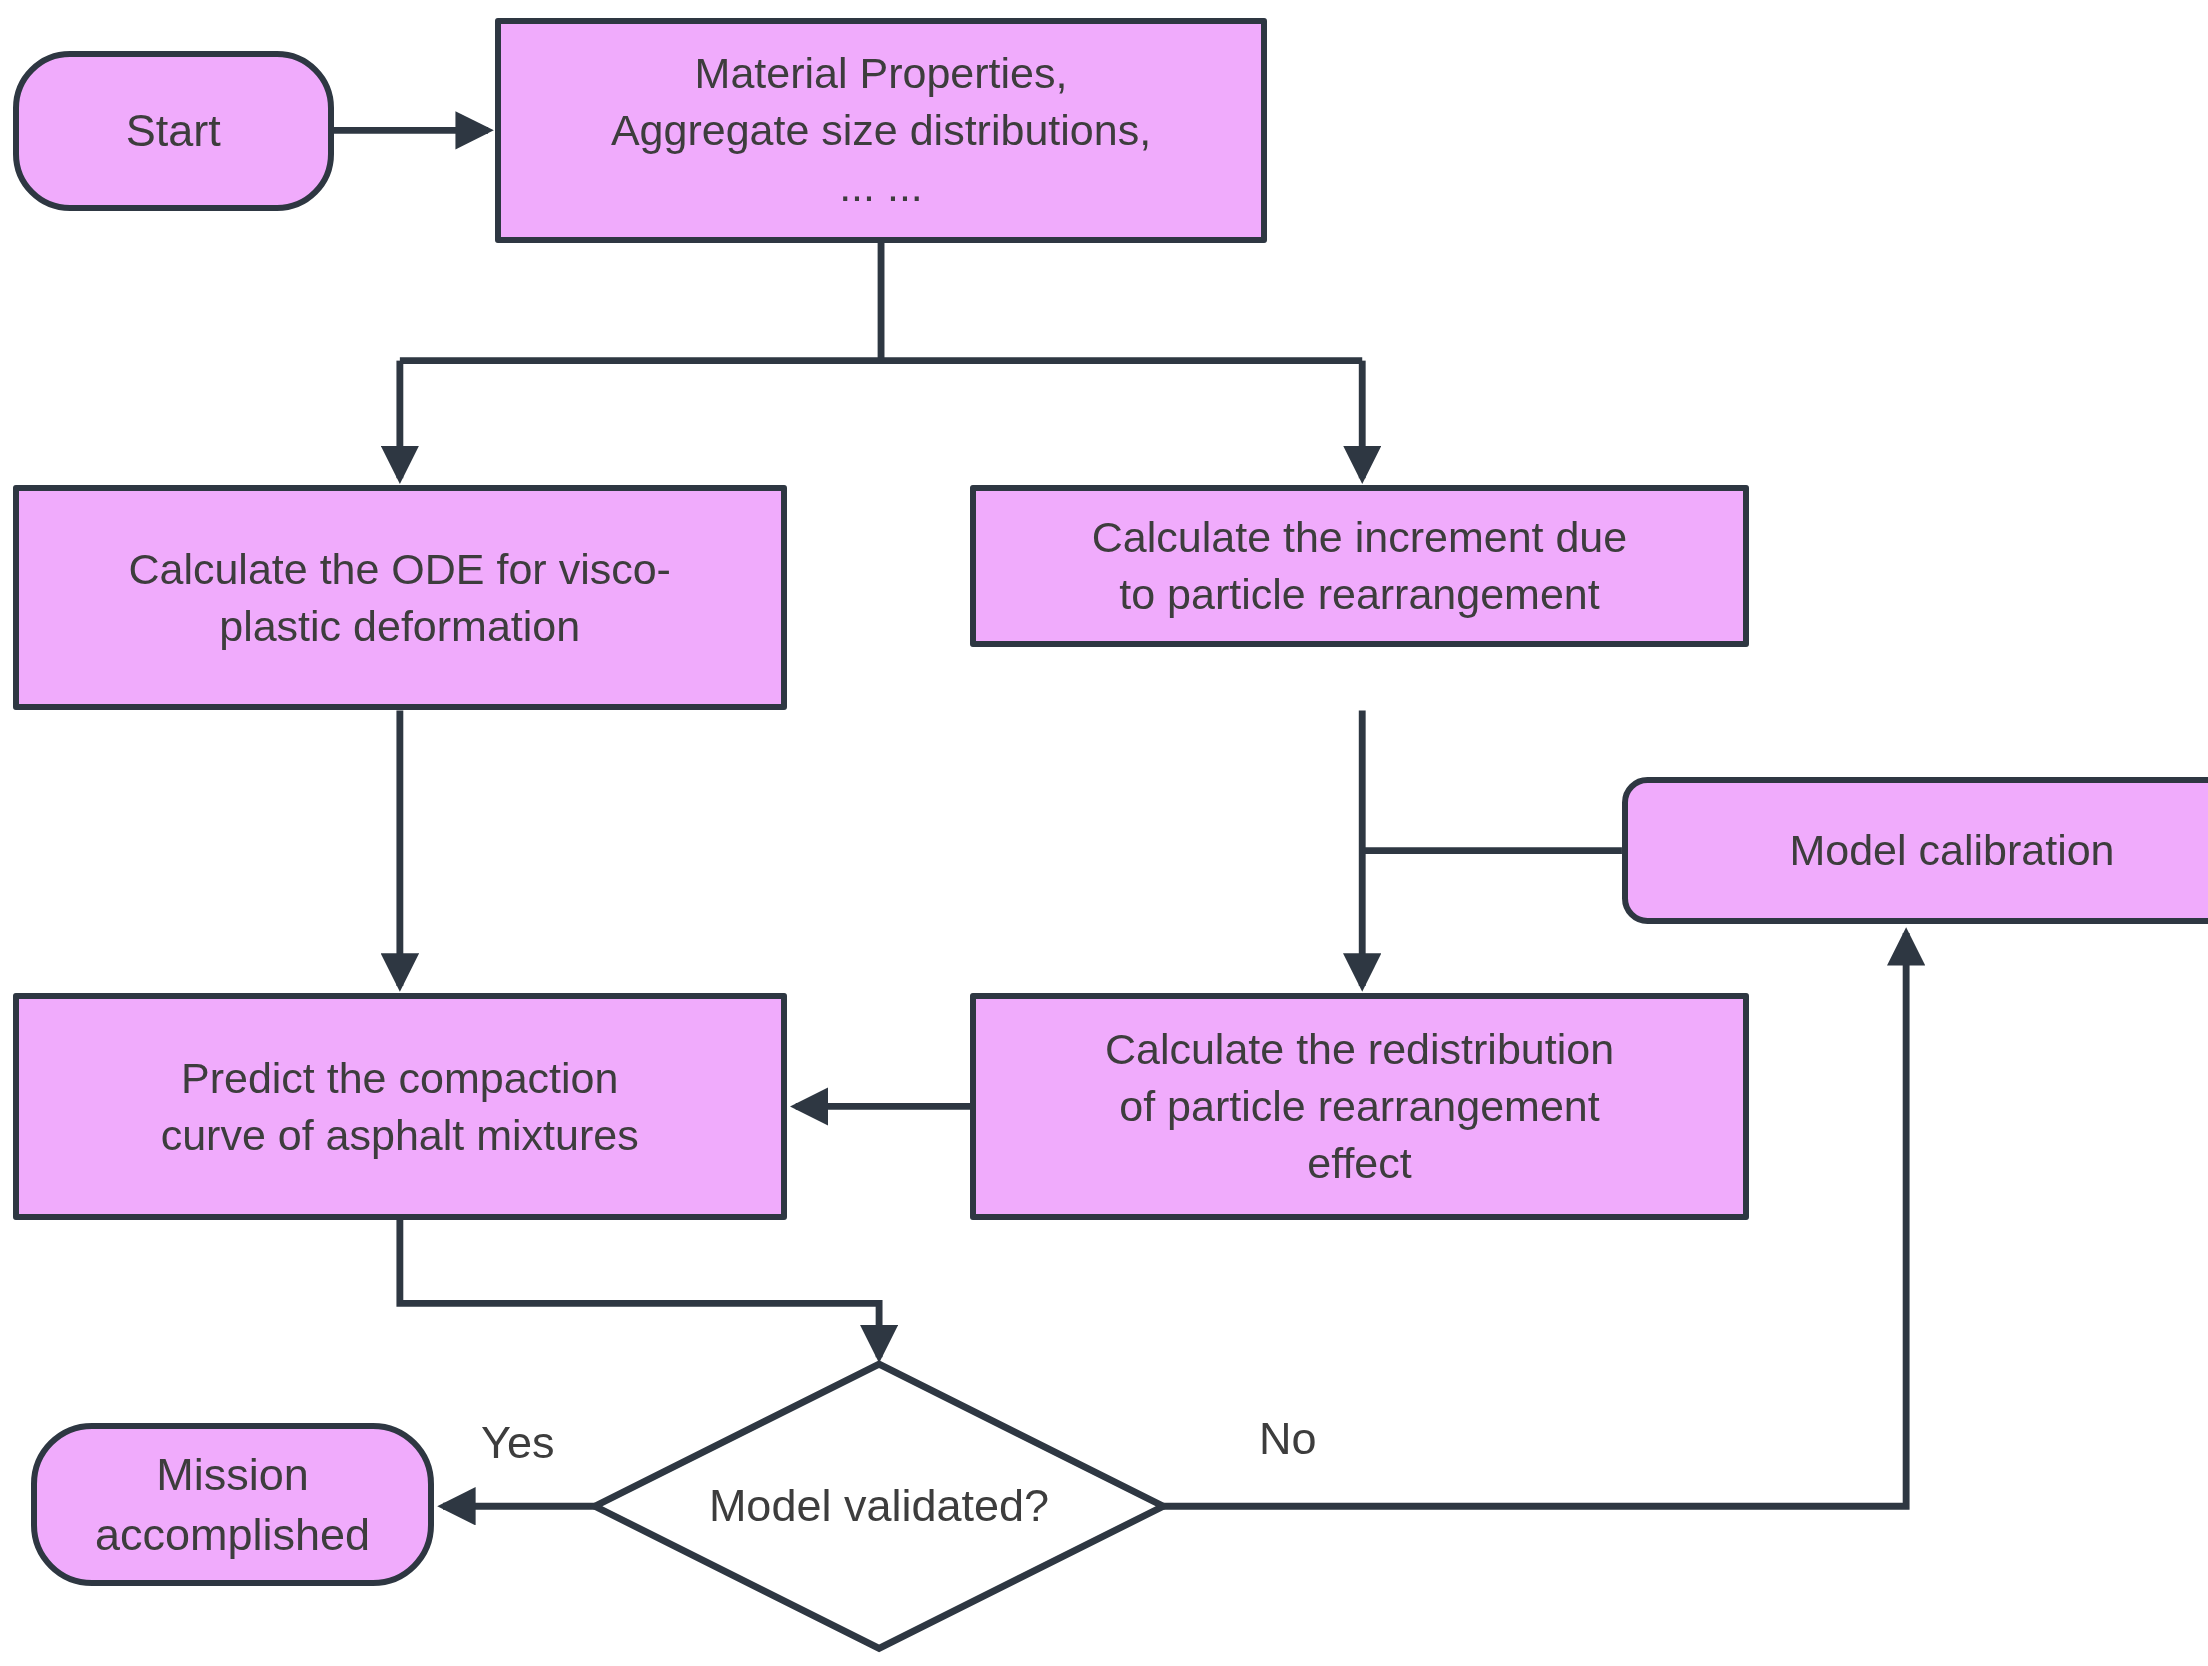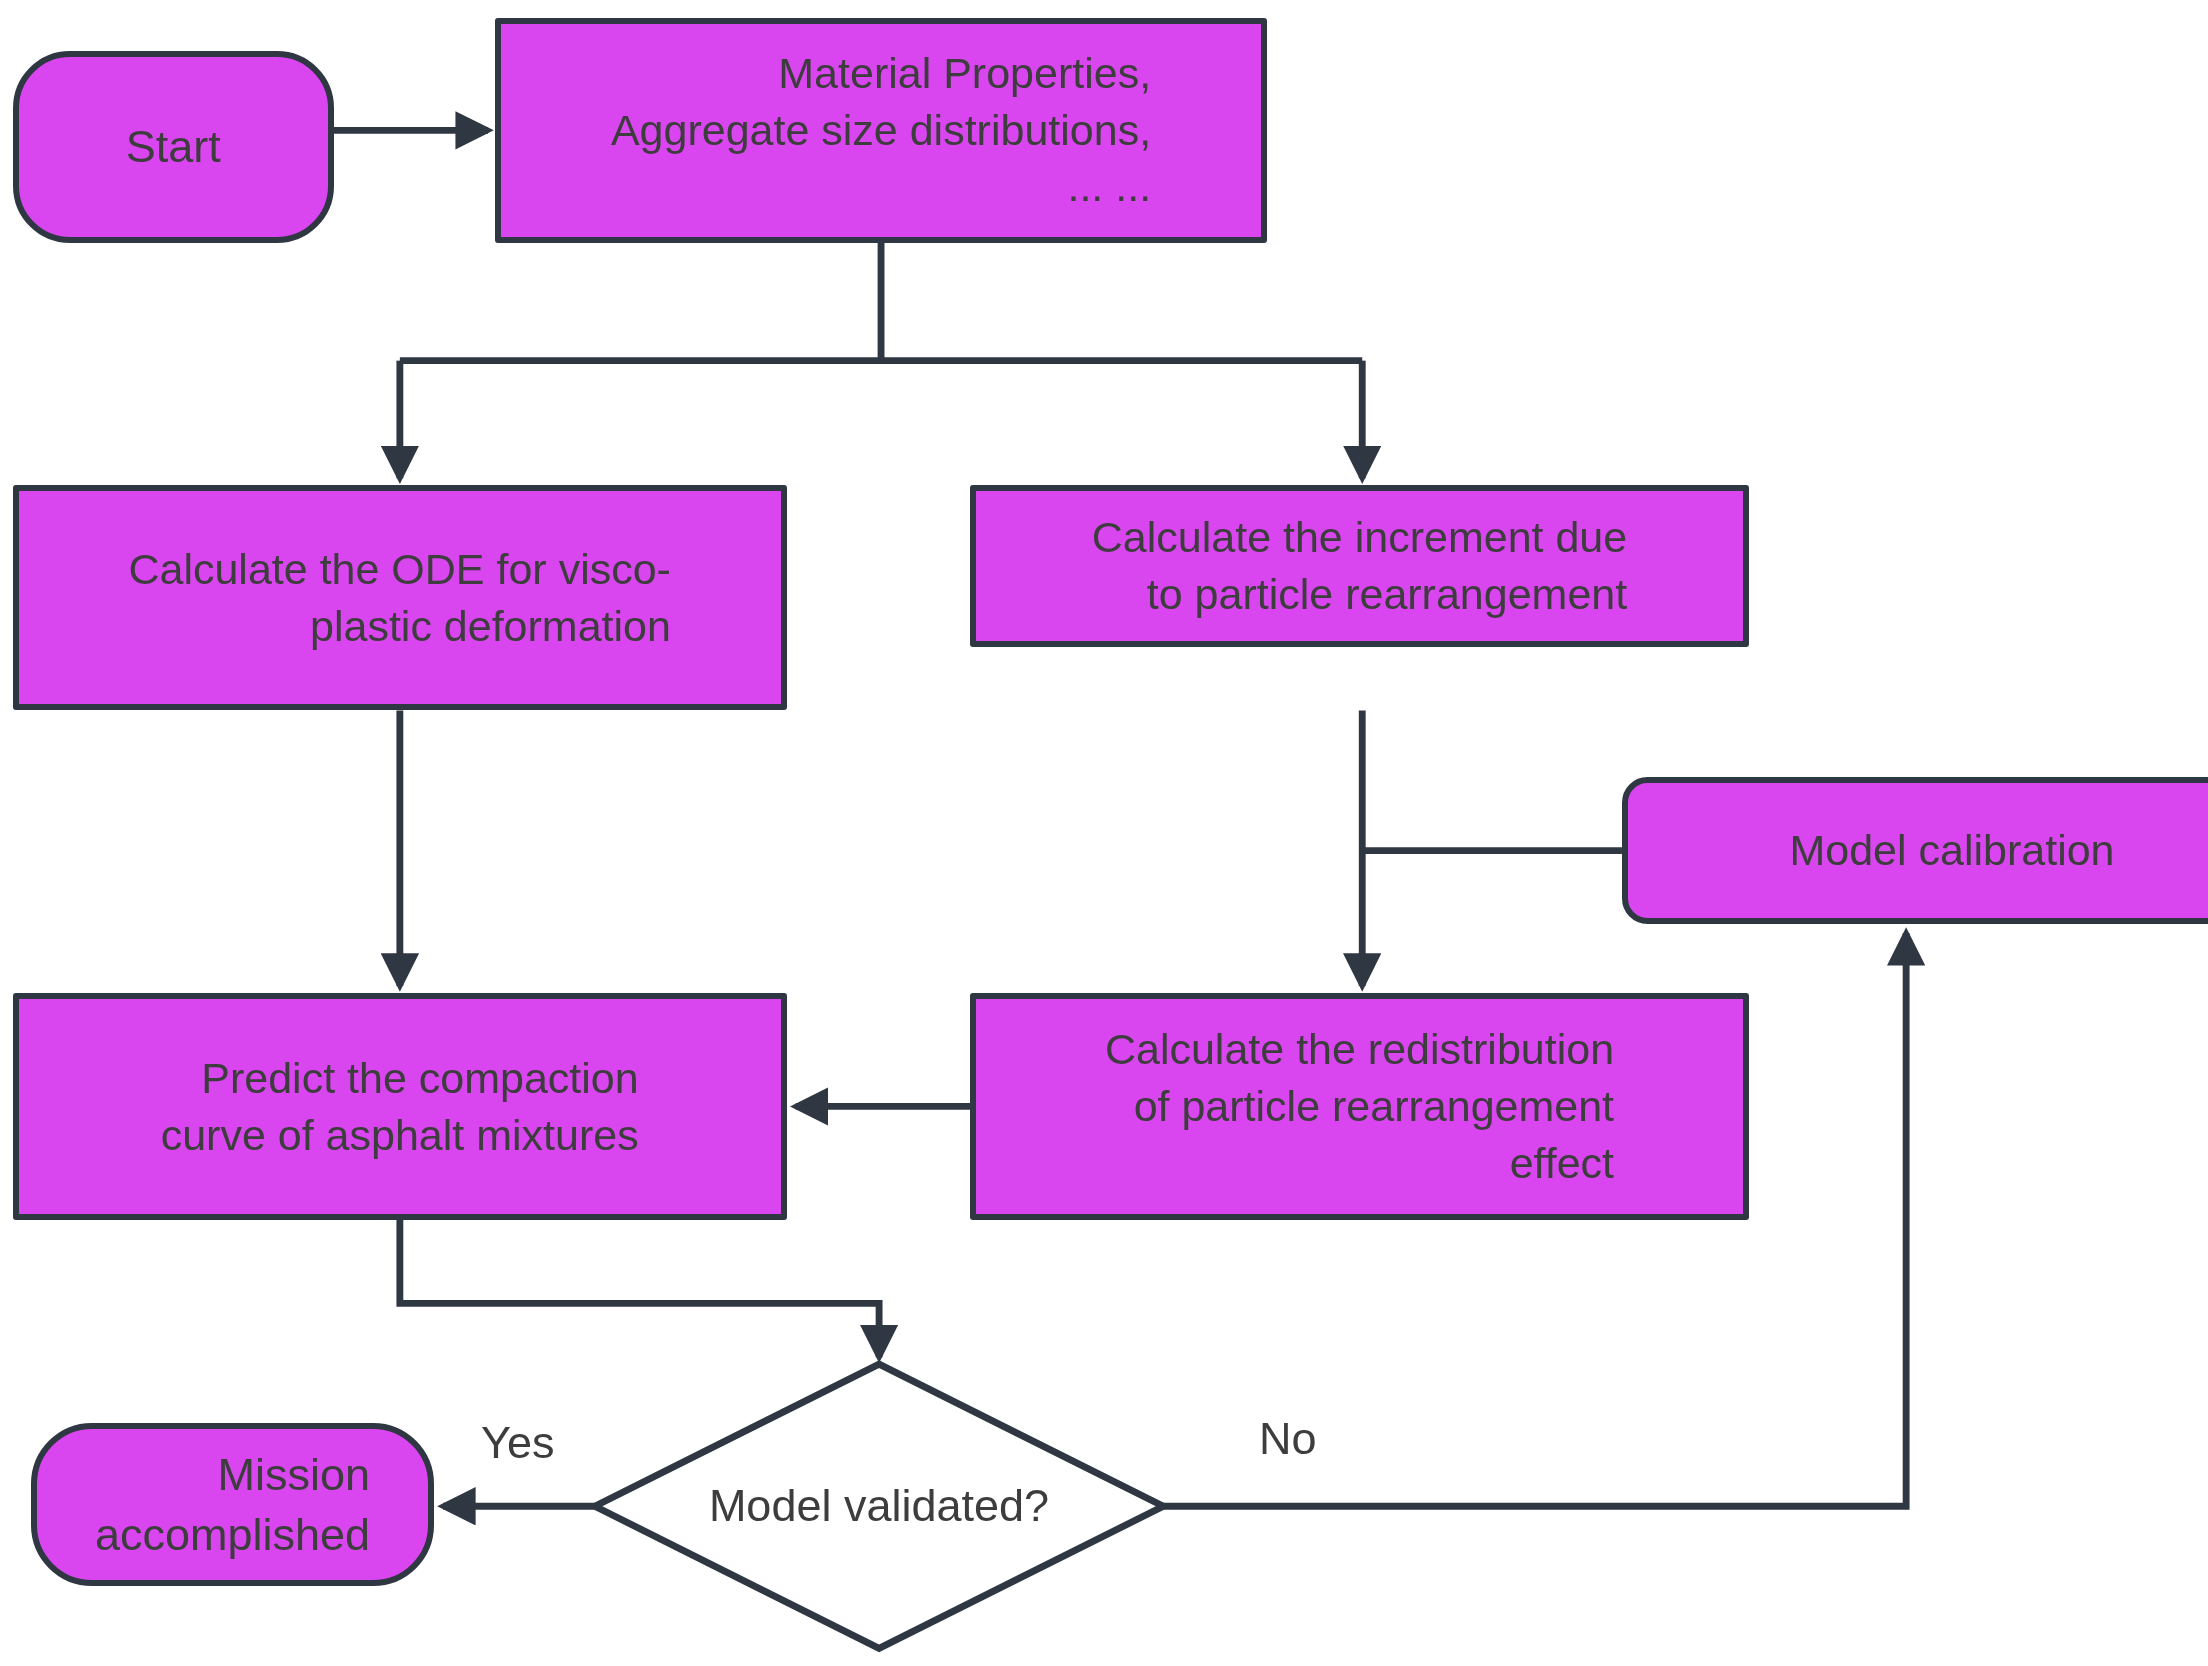--- a/index.html
+++ b/index.html
@@ -7,24 +7,24 @@
     position:relative;
     width:2208px;height:1666px;
     background:#ffffff;
     font-family:"Liberation Sans", sans-serif;
     color:#3d3d3d;
     overflow:hidden;
   }
   #edges{position:absolute;left:0;top:0;width:2208px;height:1666px;z-index:1;}
   .node{
     position:absolute;z-index:2;
-    background:#d946ef;
+    background:#f0abfc;
     border:6.9px solid #2e3742;
     display:flex;align-items:center;justify-content:center;
-    text-align:right;
+    text-align:center;
     box-sizing:border-box;
   }
   .node .lbl{
     white-space:pre-line;
     font-size:43px;
     line-height:1.32;
     color:#3d3d3d;
   }
   .rect{border-radius:2.9px;}
   .stadium{border-radius:57px;}
@@ -69,21 +69,21 @@
 
     <path d="M408,1245 L408,1330 L897,1330 L897,1385" stroke="#2e3742" stroke-width="7" fill="none" marker-end="url(#arrow)"></path>
 
     <path d="M607,1537 L452,1537" stroke="#2e3742" stroke-width="7" fill="none" marker-end="url(#arrow)"></path>
 
     <path d="M1187,1537 L1945,1537 L1945,952" stroke="#2e3742" stroke-width="7" fill="none" marker-end="url(#arrow)"></path>
 
     <polygon points="897,1392 1187,1537 897,1682 607,1537" fill="#ffffff" stroke="#2e3742" stroke-width="7"></polygon>
   </svg>
 
-  <div class="node stadium" style="left:12.7px; top:51px; width:321px; height:192px;">
+  <div class="node stadium" style="left:12.7px; top:51px; width:321px; height:160px;">
     <span class="lbl" style="font-size:45px;">Start</span>
   </div>
 
   <div class="node rect" style="left:495px; top:17.6px; width:772px; height:225px;">
     <span class="lbl">Material Properties,
 Aggregate size distributions,
 ... ...</span>
   </div>
 
   <div class="node rect" style="left:12.7px; top:485px; width:774px; height:225px;">

